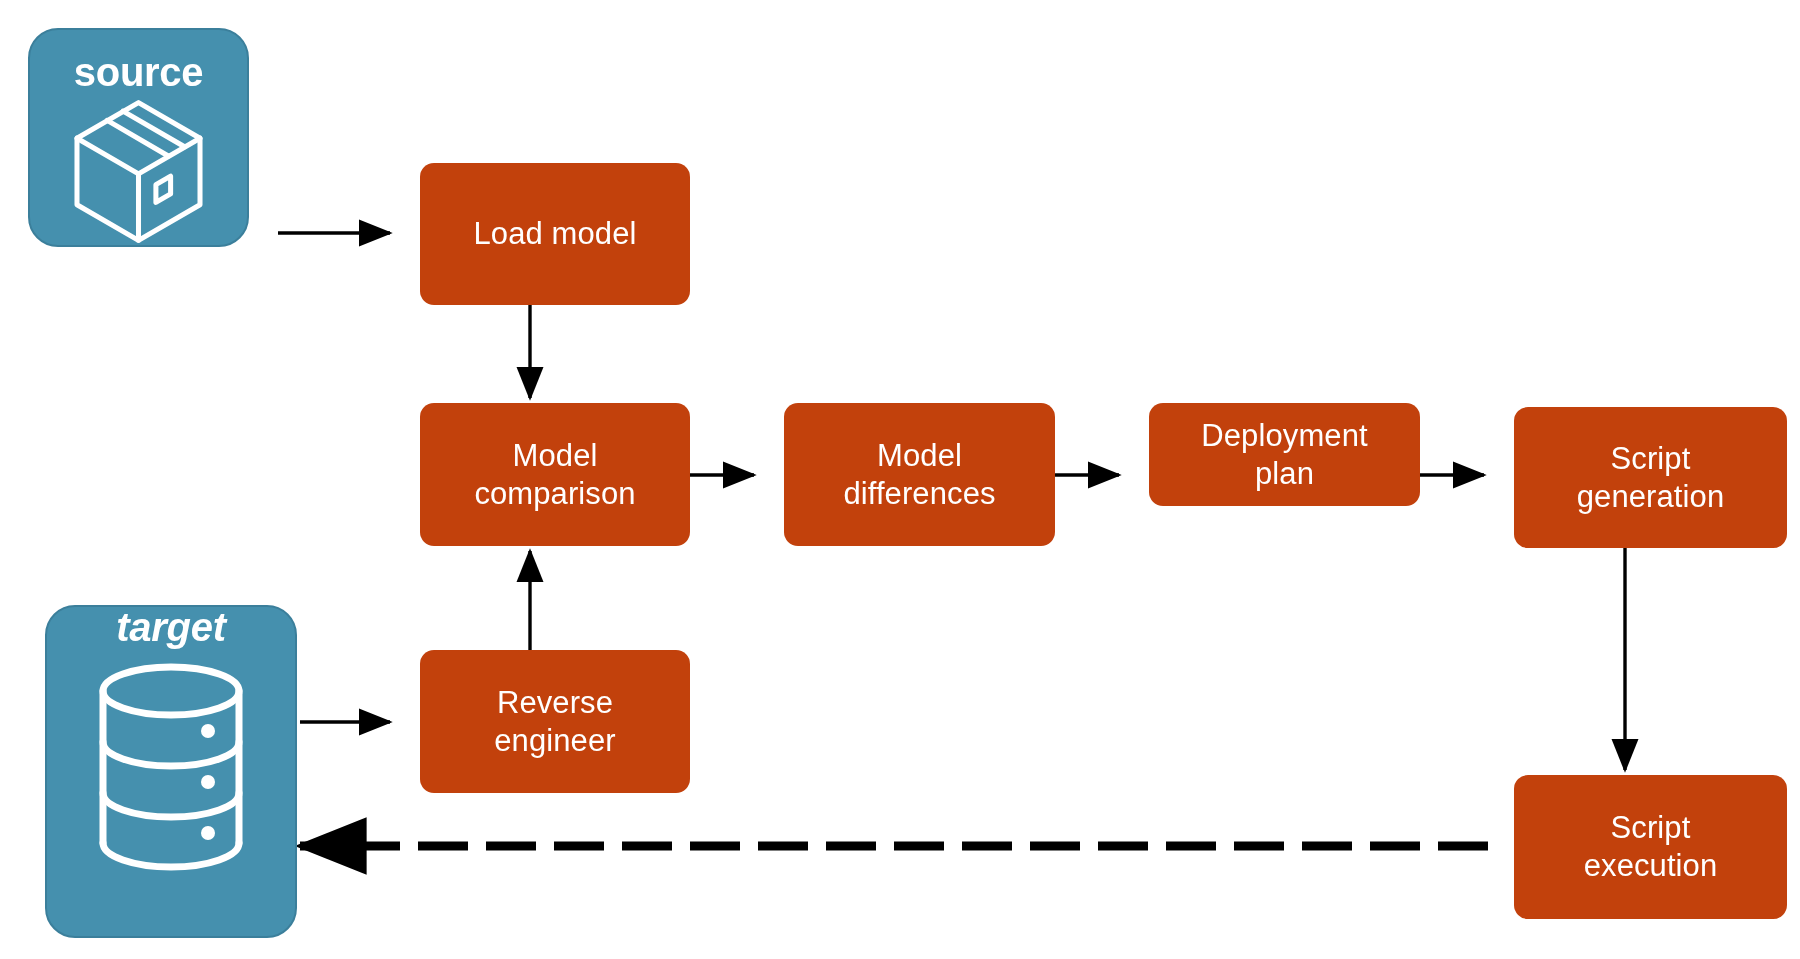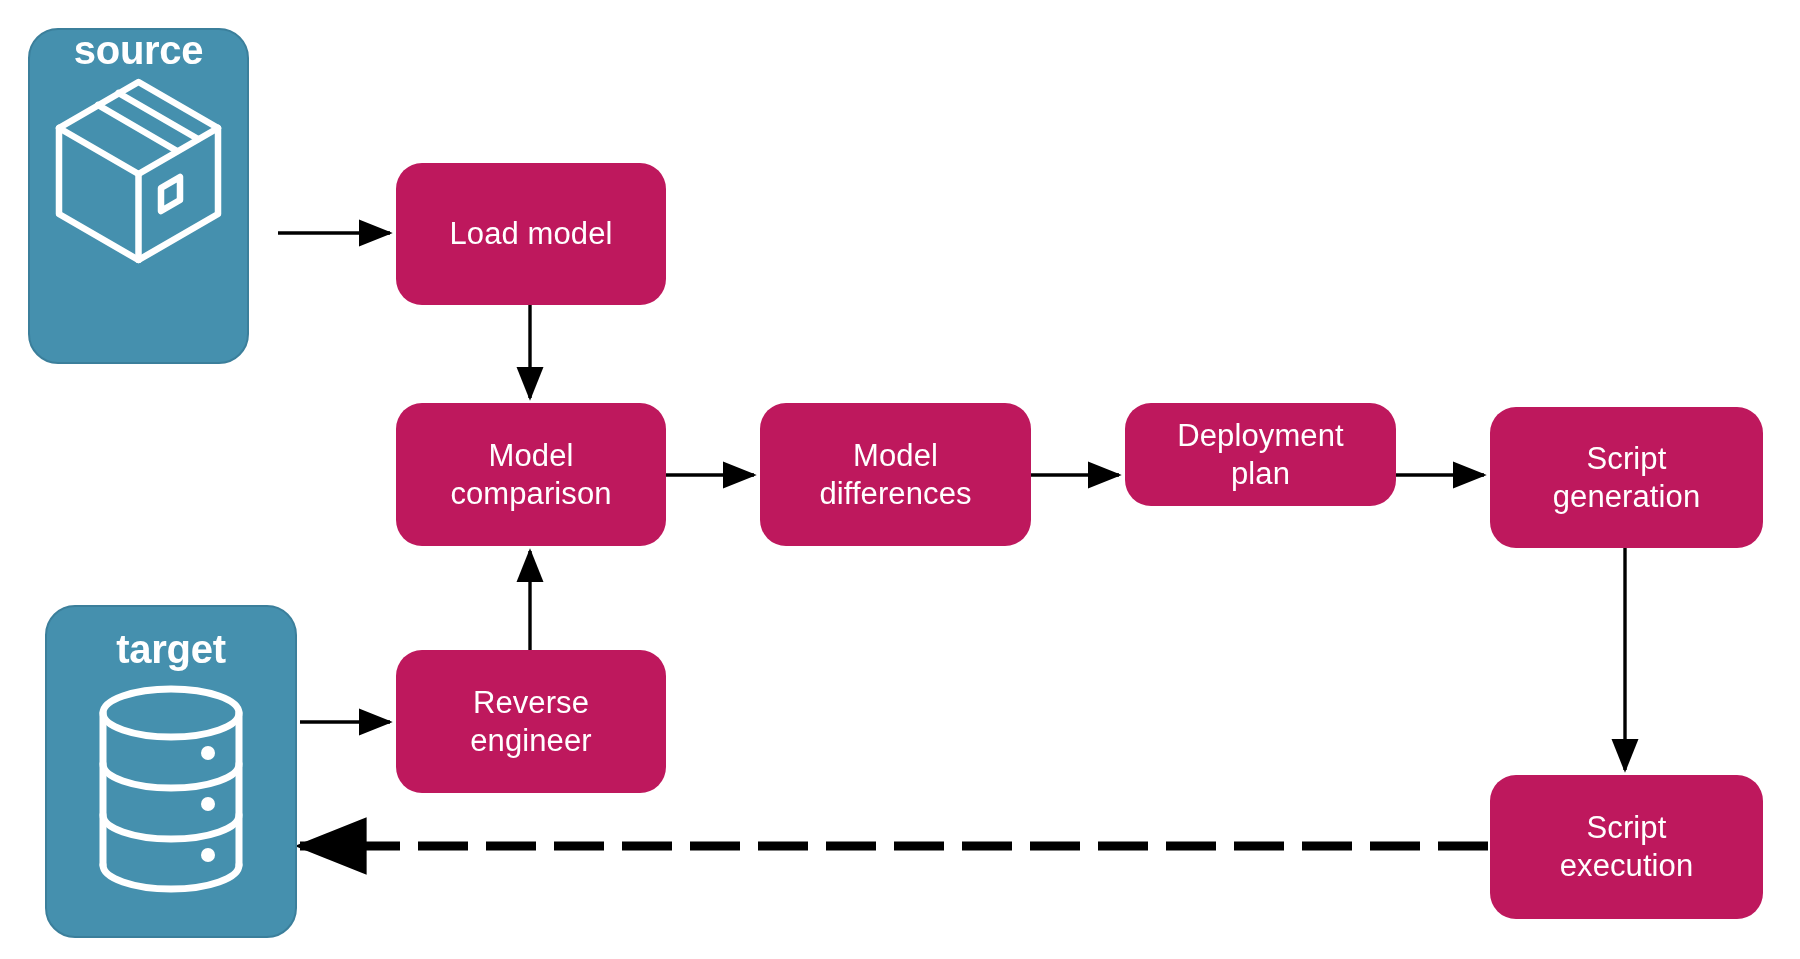--- a/index.html
+++ b/index.html
@@ -36,33 +36,34 @@
     line-height: 1;
     letter-spacing: -0.3px;
     user-select: none;
   }
   .endpoint-icon {
     display: block;
   }
   
   .pbox {
     position: absolute;
-    background: #be185d;
-    border-radius: 26px;
+    background: #c2410c;
+    border-radius: 14px;
     box-sizing: border-box;
     display: flex;
     align-items: center;
     justify-content: center;
     text-align: center;
     color: #ffffff;
     font-size: 31px;
     line-height: 1.22;
     letter-spacing: 0.1px;
     padding: 4px 10px;
     user-select: none;
+    margin-left: 24px;
   }
   .pbox span { display: block; white-space: pre-line; }
   
   .conn {
     position: absolute;
     left: 0;
     top: 0;
     width: 1800px;
     height: 959px;
     pointer-events: none;
@@ -95,35 +96,35 @@
 
     <line x1="1625" y1="548" x2="1625" y2="770" stroke="#000" stroke-width="3.4" marker-end="url(#ah)"></line>
 
     <line x1="300" y1="722" x2="390" y2="722" stroke="#000" stroke-width="3.4" marker-end="url(#ah)"></line>
 
     <line x1="530" y1="650" x2="530" y2="551" stroke="#000" stroke-width="3.4" marker-end="url(#ah)"></line>
 
     <line x1="1488" y1="846" x2="300" y2="846" stroke="#000" stroke-width="9" stroke-dasharray="50 18" marker-end="url(#ahbig)"></line>
   </svg>
 
-  <div class="endpoint" style="left:28px; top:28px; width:221px; height:336px; ">
+  <div class="endpoint" style="left:28px; top:28px; width:221px; height:219px; padding-top:22px;">
     <div class="endpoint-label">source</div>
     <svg class="endpoint-icon" width="175" height="190" viewBox="0 0 175 190" xmlns="http://www.w3.org/2000/svg" style="margin-top:6px;">
       <g fill="none" stroke="#ffffff" stroke-width="6.5" stroke-linejoin="round" stroke-linecap="round">
         <path d="M87.5 6 L167 52 L167 138 L87.5 184 L8 138 L8 52 Z"></path>
         <path d="M8 52 L87.5 98 L167 52"></path>
         <path d="M87.5 98 L87.5 184"></path>
         <path d="M47 29 L126 75"></path>
         <path d="M67.5 17 L147 63"></path>
         <path d="M110 112 L129 101 L129 124 L110 135 Z"></path>
       </g>
     </svg>
   </div>
 
-  <div class="endpoint" style="left:45px; top:605px; width:252px; height:333px; padding-top:22px;">
+  <div class="endpoint" style="left:45px; top:605px; width:252px; height:333px; font-style:italic;">
     <div class="endpoint-label">target</div>
     <svg class="endpoint-icon" width="150" height="212" viewBox="0 0 150 212" xmlns="http://www.w3.org/2000/svg" style="margin-top:14px;">
       <g fill="none" stroke="#ffffff" stroke-width="7" stroke-linejoin="round" stroke-linecap="round">
         <ellipse cx="75" cy="30" rx="68" ry="24"></ellipse>
         <path d="M7 30 L7 182"></path>
         <path d="M143 30 L143 182"></path>
         <path d="M7 182 A68 24 0 0 0 143 182"></path>
         <path d="M7 81 A68 24 0 0 0 143 81"></path>
         <path d="M7 132 A68 24 0 0 0 143 132"></path>
       </g>

